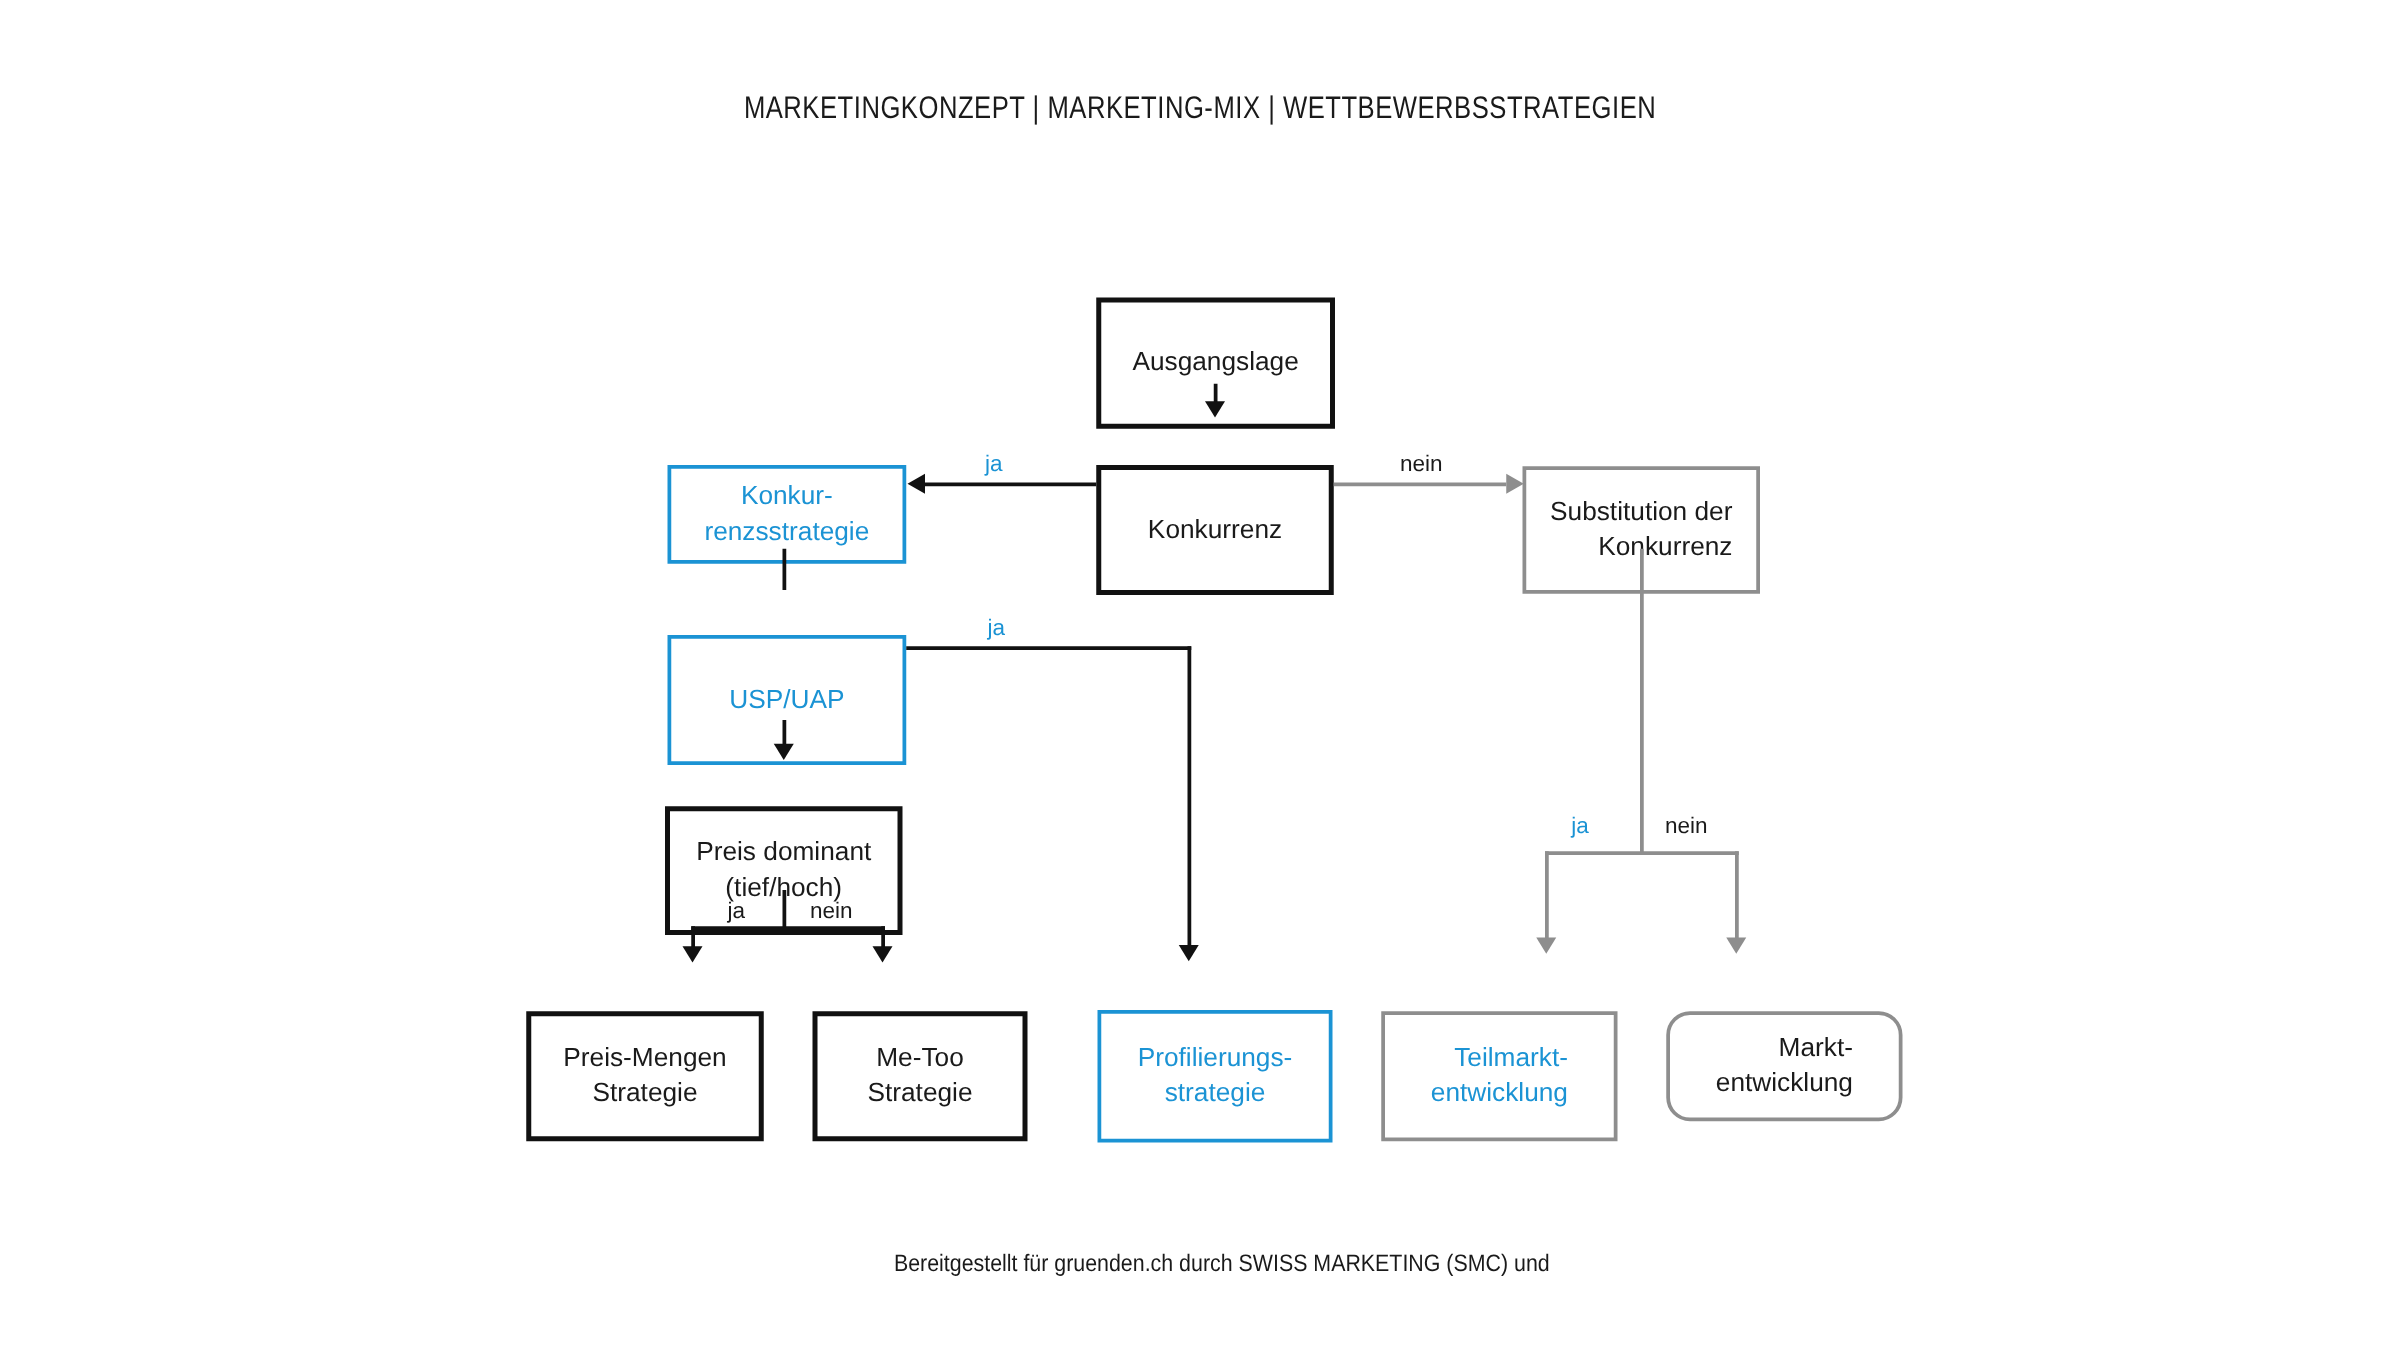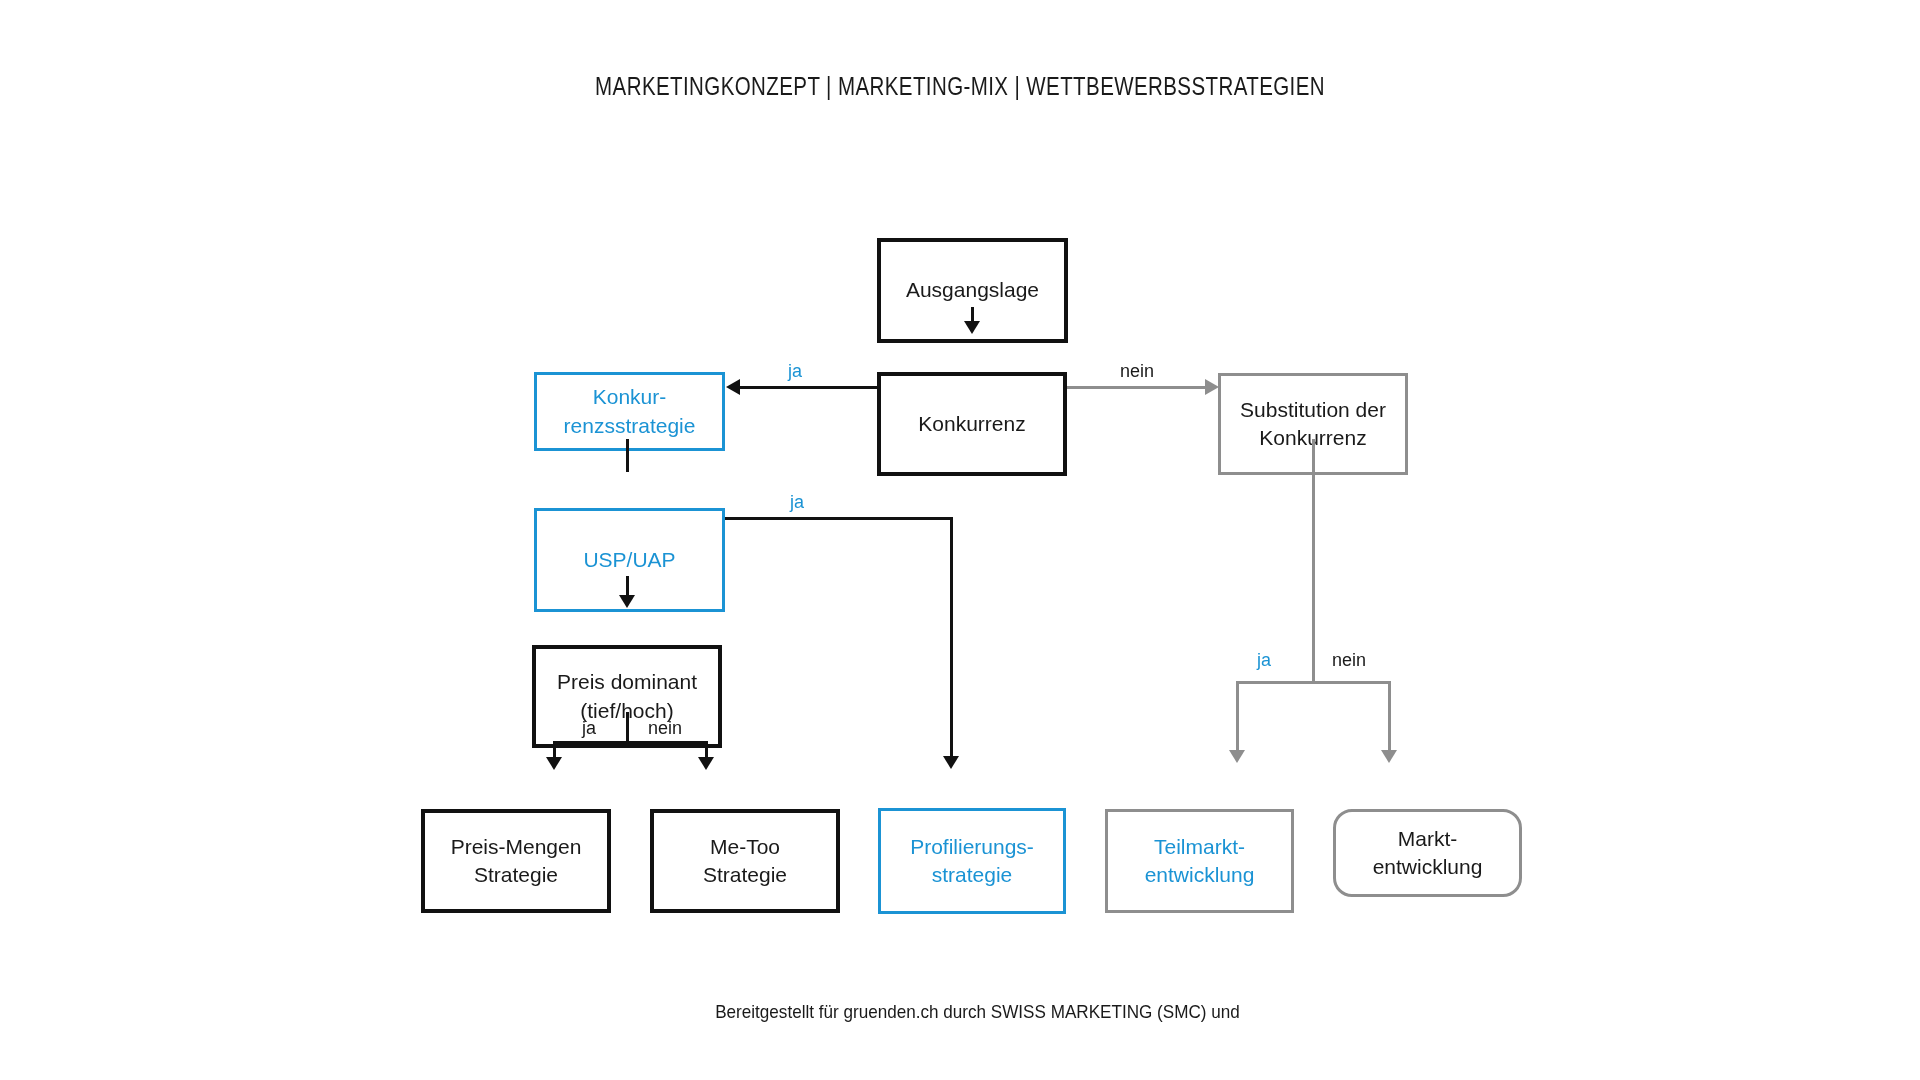--- a/index.html
+++ b/index.html
@@ -19,21 +19,21 @@
     font-size:25px;letter-spacing:.5px;color:var(--text);white-space:nowrap;
   }
   .title .squeeze{display:inline-block;transform:scaleX(.82);}
   .node{
     position:absolute;display:flex;align-items:center;justify-content:center;
     text-align:center;font-weight:400;font-size:21px;line-height:1.35;
     white-space:pre-line;background:#fff;box-sizing:border-box;margin-top:36px;
   }
   .n-black{border:4px solid var(--line-black);color:var(--text);}
   .n-blue{border:3px solid var(--blue);color:var(--blue);}
-  .n-gray{border:3px solid var(--gray);color:var(--text);}
+  .n-gray{border:3px solid var(--gray);color:var(--text);text-align:right;}
   .n-gray.blue-text{color:var(--blue);}
   .lh{position:absolute;height:3px;background:var(--line-black);}
   .lv{position:absolute;width:3px;background:var(--line-black);}
   .gray-line{background:var(--gray);}
   .arrow{position:absolute;width:0;height:0;}
   .a-down{border-left:8px solid transparent;border-right:8px solid transparent;border-top:13px solid var(--line-black);}
   .a-left{border-top:8px solid transparent;border-bottom:8px solid transparent;border-right:14px solid var(--line-black);}
   .a-right{border-top:8px solid transparent;border-bottom:8px solid transparent;border-left:14px solid var(--gray);}
   .a-down.gray-arrow{border-top-color:var(--gray);}
   .elabel{position:absolute;font-size:18px;color:var(--text);}
@@ -64,21 +64,21 @@
 Konkurrenz</div>
 
   <div class="node n-blue" style="left:534px;top:472px;width:191px;height:104px;">USP/UAP</div>
 
   <div class="node n-black" style="left:532px;top:609px;width:190px;height:103px;">Preis dominant
 (tief/hoch)</div>
 
   <div class="node n-black" style="left:421px;top:773px;width:190px;height:104px;">Preis-Mengen
 Strategie</div>
 
-  <div class="node n-black" style="left:650px;top:773px;width:190px;height:104px;">Me-Too
+  <div class="node n-black" style="left:650px;top:773px;width:172px;height:104px;">Me-Too
 Strategie</div>
 
   <div class="node n-blue" style="left:878px;top:772px;width:188px;height:106px;">Profilierungs-
 strategie</div>
 
   <div class="node n-gray blue-text" style="left:1105px;top:773px;width:189px;height:104px;">Teilmarkt-
 entwicklung</div>
 
   <div class="node n-gray" style="left:1333px;top:773px;width:189px;height:88px;border-radius:19px;">Markt-
 entwicklung</div>

